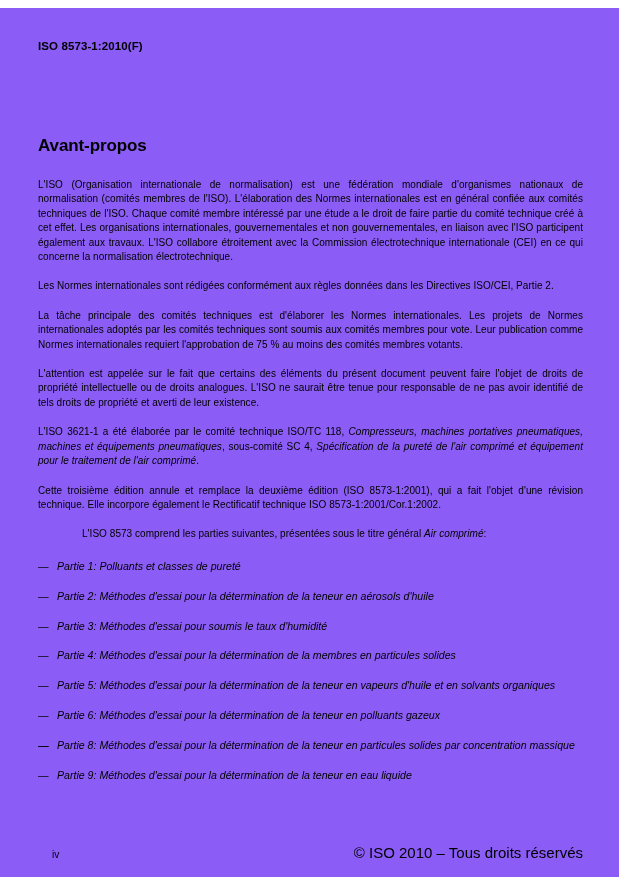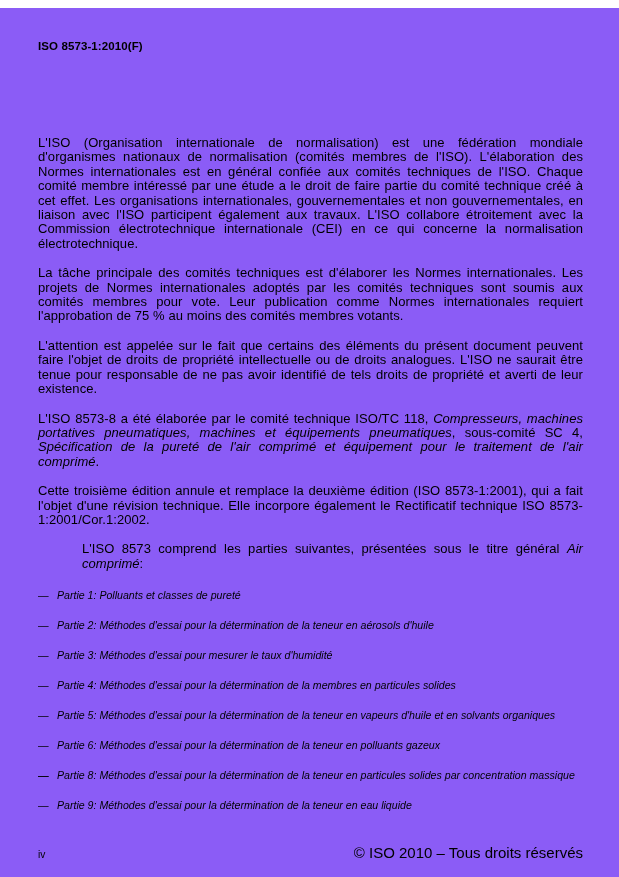--- a/index.html
+++ b/index.html
@@ -34,21 +34,21 @@
     left: 38px;
     width: 545px;
   }
   .section-title {
     font-size: 17px;
     font-weight: bold;
     margin: 0 0 22px 0;
     letter-spacing: -0.1px;
   }
   p.body-par {
-    font-size: 13px;
+    font-size: 10px;
     line-height: 14.4px;
     text-align: justify;
     margin: 0 0 15px 0;
     letter-spacing: 0.005em;
   }
   p.body-par.intro-list {
     margin-bottom: 17px;
     padding-left: 44px;
   }
   .it {
@@ -70,21 +70,21 @@
   }
   ul.parts-list li .dash {
     position: absolute;
     left: 0;
     top: 0;
     font-style: normal;
     width: 14px;
   }
   .footer {
     position: absolute;
-    left: 38px;
+    left: 52px;
     right: 36px;
     bottom: 24px;
     display: flex;
     justify-content: space-between;
     align-items: baseline;
     font-size: 9.6px;
   }
   .footer .page-num {
     font-size: 10.2px;
   }
@@ -94,34 +94,36 @@
 </style>
 </head>
 <body>
 
 <div class="page">
 
   <div class="header">ISO 8573-1:2010(F)</div>
 
   <div class="content">
 
+    <h1 class="section-title">Avant-propos</h1>
 
     <div id="paragraphs">
         <p class="body-par"><span>L'ISO (Organisation internationale de normalisation) est une fédération mondiale d'organismes nationaux de normalisation (comités membres de l'ISO). L'élaboration des Normes internationales est en général confiée aux comités techniques de l'ISO. Chaque comité membre intéressé par une étude a le droit de faire partie du comité technique créé à cet effet. Les organisations internationales, gouvernementales et non gouvernementales, en liaison avec l'ISO participent également aux travaux. L'ISO collabore étroitement avec la Commission électrotechnique internationale (CEI) en ce qui concerne la normalisation électrotechnique.</span></p>
+        <p class="body-par"><span>Les Normes internationales sont rédigées conformément aux règles données dans les Directives ISO/CEI, Partie 2.</span></p>
         <p class="body-par"><span>La tâche principale des comités techniques est d'élaborer les Normes internationales. Les projets de Normes internationales adoptés par les comités techniques sont soumis aux comités membres pour vote. Leur publication comme Normes internationales requiert l'approbation de 75 % au moins des comités membres votants.</span></p>
         <p class="body-par"><span>L'attention est appelée sur le fait que certains des éléments du présent document peuvent faire l'objet de droits de propriété intellectuelle ou de droits analogues. L'ISO ne saurait être tenue pour responsable de ne pas avoir identifié de tels droits de propriété et averti de leur existence.</span></p>
-        <p class="body-par"><span>L'ISO 8573-8 a été élaborée par le comité technique ISO/TC 118, </span><span class="it">Compresseurs, machines portatives pneumatiques, machines et équipements pneumatiques</span><span>, sous-comité SC 4, </span><span class="it">Spécification de la pureté de l'air comprimé et équipement pour le traitement de l'air comprimé</span><span>.</span></p>
+        <p class="body-par"><span>L'ISO 3621-1 a été élaborée par le comité technique ISO/TC 118, </span><span class="it">Compresseurs, machines portatives pneumatiques, machines et équipements pneumatiques</span><span>, sous-comité SC 4, </span><span class="it">Spécification de la pureté de l'air comprimé et équipement pour le traitement de l'air comprimé</span><span>.</span></p>
         <p class="body-par"><span>Cette troisième édition annule et remplace la deuxième édition (ISO 8573-1:2001), qui a fait l'objet d'une révision technique. Elle incorpore également le Rectificatif technique ISO 8573-1:2001/Cor.1:2002.</span></p>
         <p class="body-par intro-list"><span>L'ISO 8573 comprend les parties suivantes, présentées sous le titre général </span><span class="it">Air comprimé</span><span>:</span></p>
       </div>
 
     <ul class="parts-list" id="parts-list">
         <li><span class="dash">—</span><span>Partie 1: Polluants et classes de pureté</span></li>
         <li><span class="dash">—</span><span>Partie 2: Méthodes d'essai pour la détermination de la teneur en aérosols d'huile</span></li>
-        <li><span class="dash">—</span><span>Partie 3: Méthodes d'essai pour mesurer le taux d'humidité</span></li>
+        <li><span class="dash">—</span><span>Partie 3: Méthodes d'essai pour soumis le taux d'humidité</span></li>
         <li><span class="dash">—</span><span>Partie 4: Méthodes d'essai pour la détermination de la membres en particules solides</span></li>
         <li><span class="dash">—</span><span>Partie 5: Méthodes d'essai pour la détermination de la teneur en vapeurs d'huile et en solvants organiques</span></li>
         <li><span class="dash">—</span><span>Partie 6: Méthodes d'essai pour la détermination de la teneur en polluants gazeux</span></li>
         <li><span class="dash">—</span></li>
         <li><span class="dash">—</span><span>Partie 8: Méthodes d'essai pour la détermination de la teneur en particules solides par concentration massique</span></li>
         <li><span class="dash">—</span><span>Partie 9: Méthodes d'essai pour la détermination de la teneur en eau liquide</span></li>
       </ul>
 
   </div>
 

